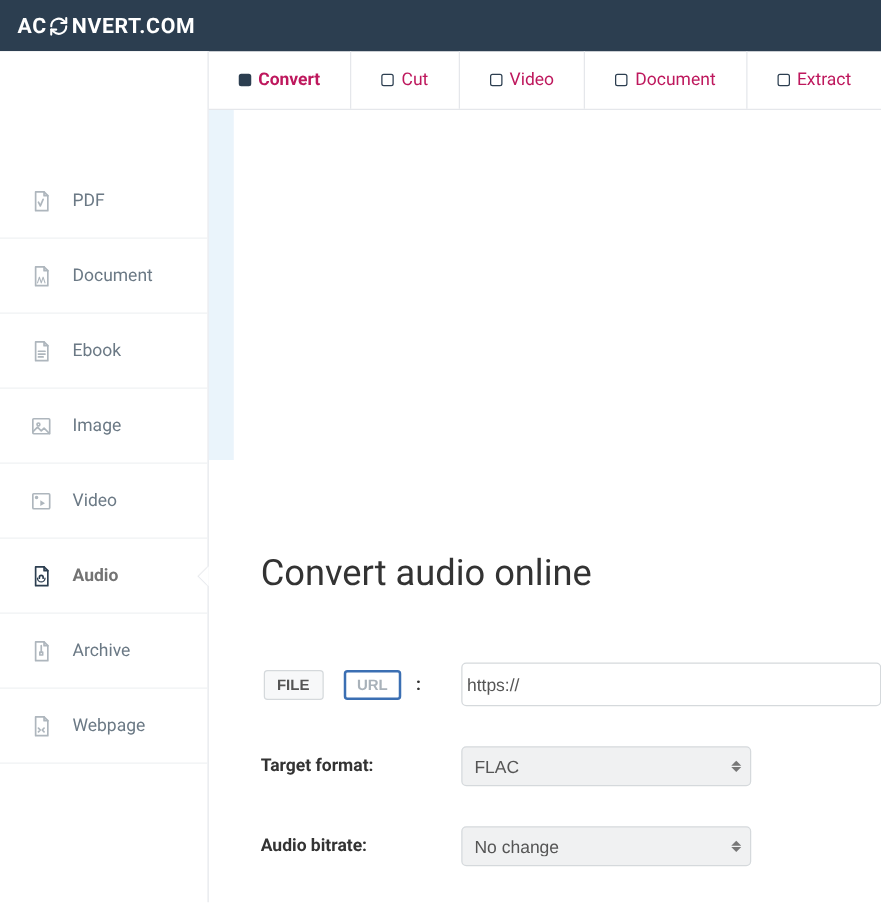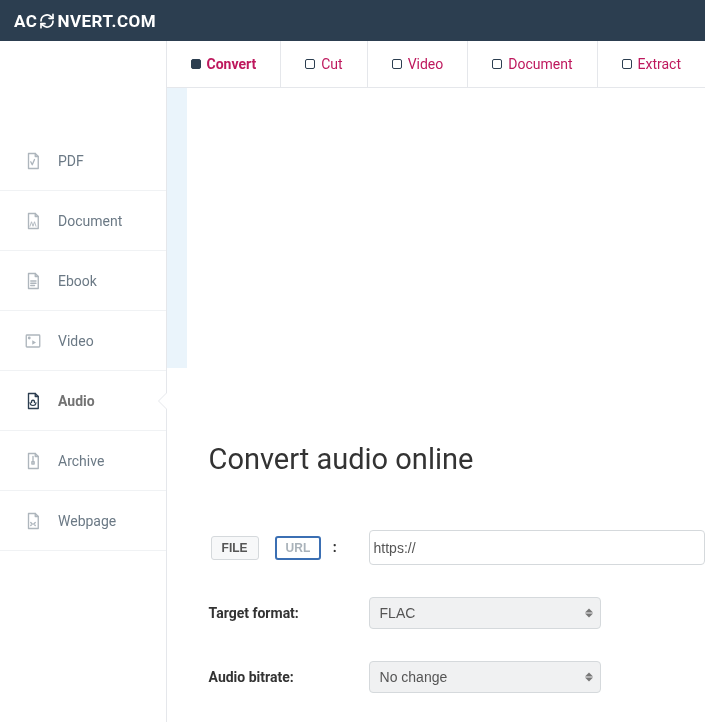--- a/index.html
+++ b/index.html
@@ -106,20 +106,30 @@
             <line x1="9" y1="15" x2="16" y2="15"></line>
             <line x1="9" y1="18" x2="14" y2="18"></line>
           </svg>
         </span>
         <span class="s-label">Ebook</span>
       </div>
       <div class="side-item">
         <span class="s-icon">
           <svg width="18" height="18" viewBox="0 0 24 24" fill="none" stroke="currentColor" stroke-width="1.8" stroke-linecap="round" stroke-linejoin="round">
             <rect x="3" y="4" width="18" height="16" rx="1"></rect>
+            <circle cx="9" cy="10" r="1.5"></circle>
+            <path d="M3 18l5-5 4 4 3-3 6 6"></path>
+          </svg>
+        </span>
+        <span class="s-label">Image</span>
+      </div>
+      <div class="side-item">
+        <span class="s-icon">
+          <svg width="18" height="18" viewBox="0 0 24 24" fill="none" stroke="currentColor" stroke-width="1.8" stroke-linecap="round" stroke-linejoin="round">
+            <rect x="3" y="4" width="18" height="16" rx="1"></rect>
             <circle cx="7" cy="8" r="1"></circle>
             <path d="M11 11l5 3-5 3z" fill="currentColor" stroke="none"></path>
           </svg>
         </span>
         <span class="s-label">Video</span>
       </div>
       <div class="side-item active">
         <span class="s-icon">
           <svg width="18" height="18" viewBox="0 0 24 24" fill="none" stroke="currentColor" stroke-width="1.8" stroke-linecap="round" stroke-linejoin="round">
             <path d="M6 2h9l4 4v16H6z"></path>

